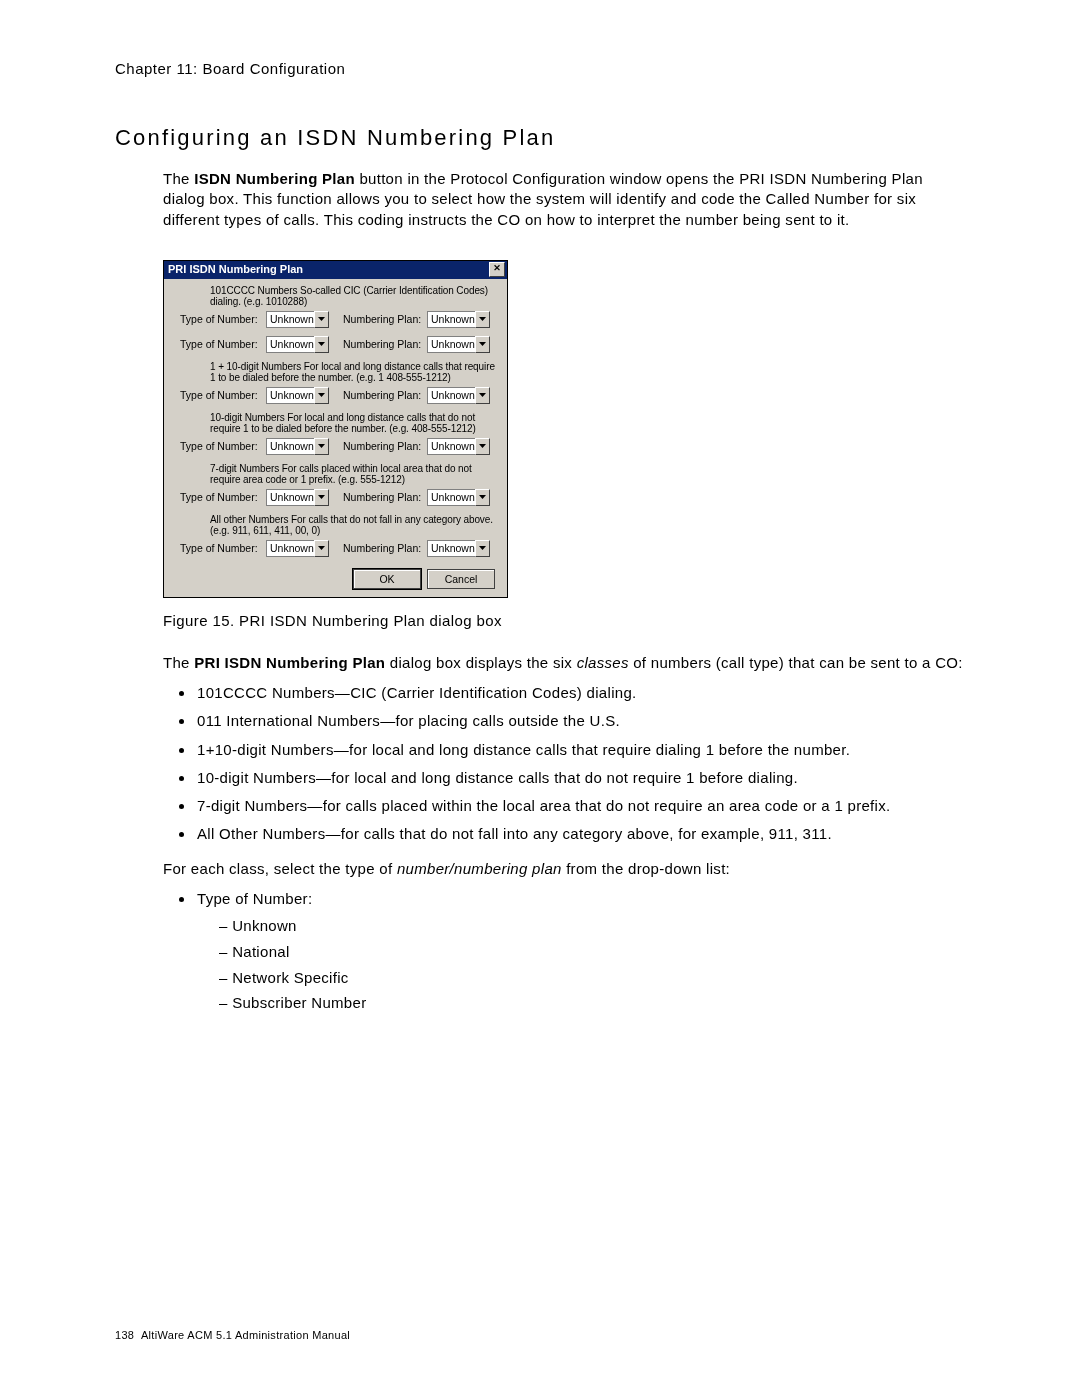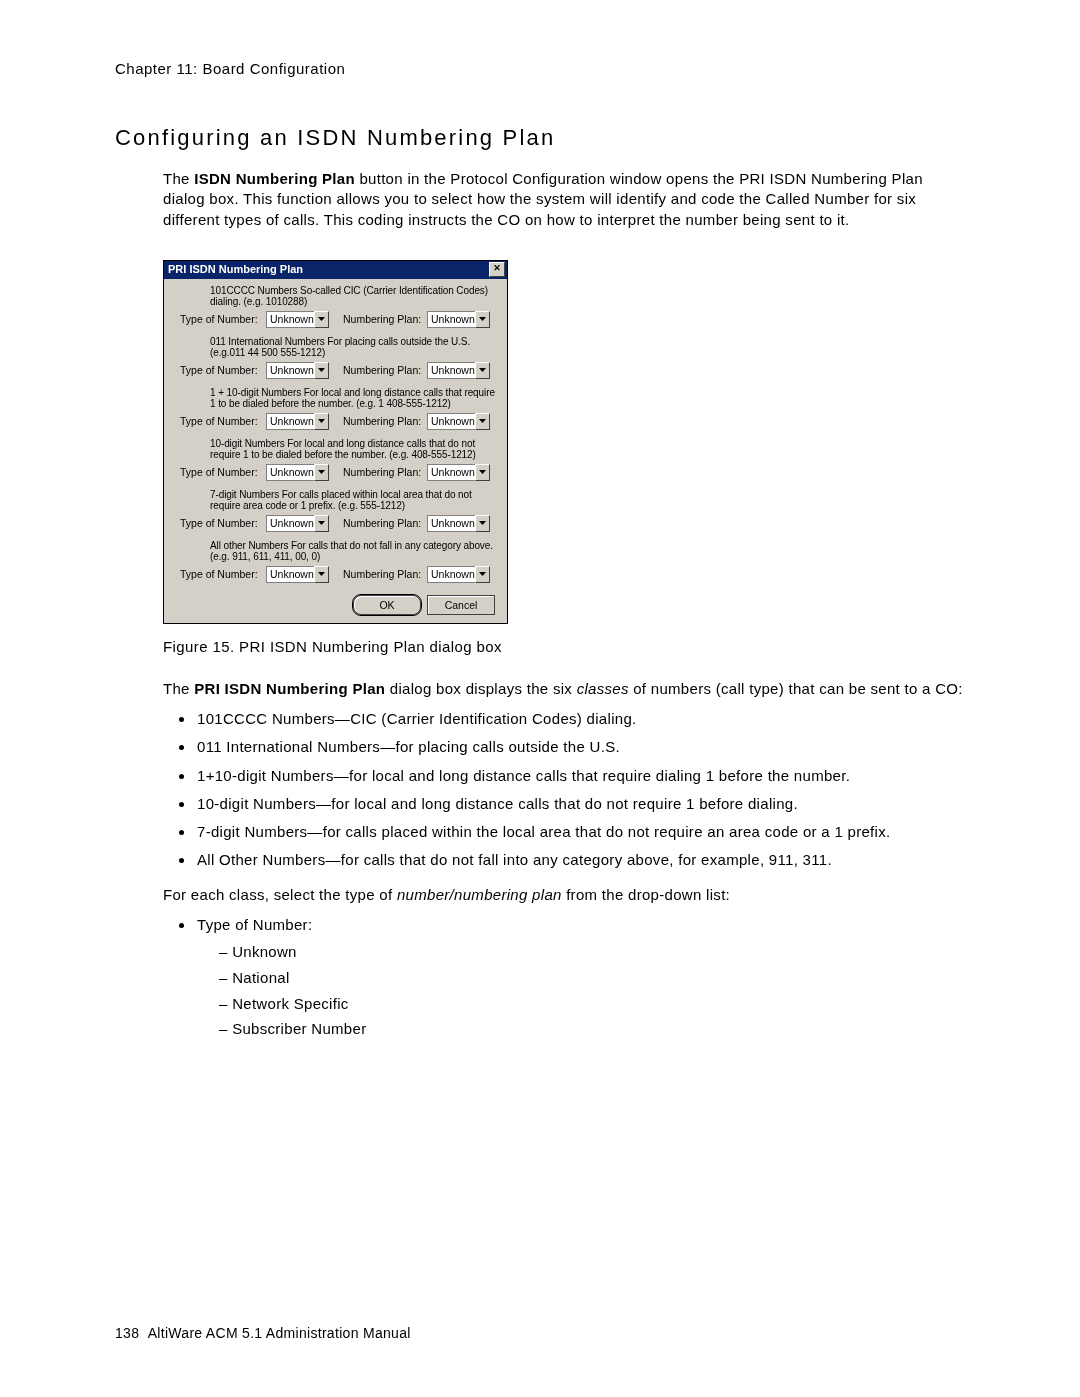--- a/index.html
+++ b/index.html
@@ -143,21 +143,20 @@
     border: 1px solid #404040;
     box-sizing: border-box;
     font-size: 10.5px;
     text-align: center;
     line-height: 18px;
     box-shadow: inset 1px 1px 0 #fff;
   }
   .win-btn.default {
     outline: 1px solid #000;
     box-shadow: inset 1px 1px 0 #fff, inset 0 0 0 1px #d4d0c8;
-    border-radius: 8px;
   }
 
   .caption {
     margin-left: 48px;
     font-size: 15px;
     letter-spacing: 0.4px;
     margin-bottom: 24px;
   }
   .para2 {
     margin-left: 48px;
@@ -185,21 +184,21 @@
   ul.sublist li {
     font-size: 15px;
     line-height: 1.45;
     letter-spacing: 0.3px;
     margin-bottom: 4px;
   }
   .footer {
     position: absolute;
     left: 115px;
     bottom: 56px;
-    font-size: 14px;
+    font-size: 11px;
     letter-spacing: 0.3px;
   }
 </style>
 </head>
 <body>
 
 <div class="page">
 
   <div class="chapter-header">Chapter 11:  Board Configuration</div>
 
@@ -235,21 +234,20 @@
               <span class="dropdown-btn">
                   <svg width="7" height="4">
                     <polygon points="0,0 7,0 3.5,4" fill="#000"></polygon>
                   </svg>
                 </span>
             </span>
           </div>
         </div>
 
         <div class="section">
-          <div class="section-desc">011 International Numbers For placing calls outside the U.S. (e.g.011 44 500 555-1212)</div>
           <div class="row">
             <span class="lbl ton">Type of Number:</span>
             <span class="dropdown">
                 <span class="dropdown-field">Unknown</span>
                 <span class="dropdown-btn">
                   <svg width="7" height="4">
                     <polygon points="0,0 7,0 3.5,4" fill="#000"></polygon>
                   </svg>
                 </span>
               </span>

